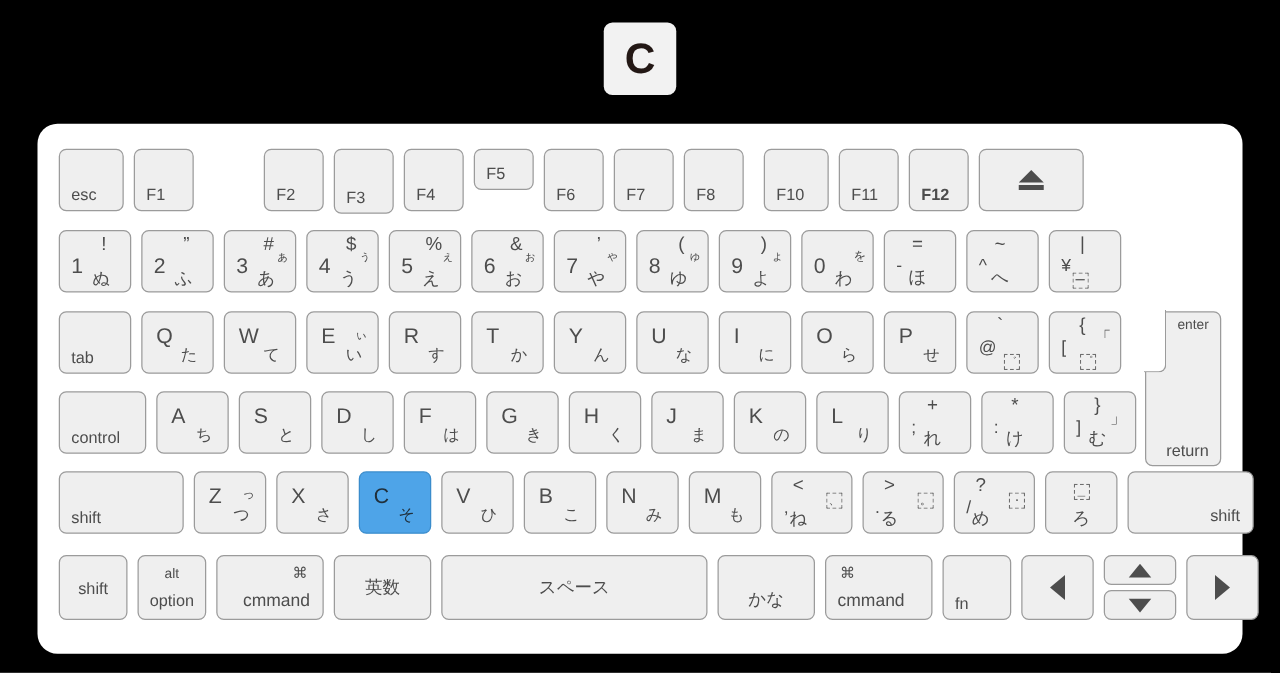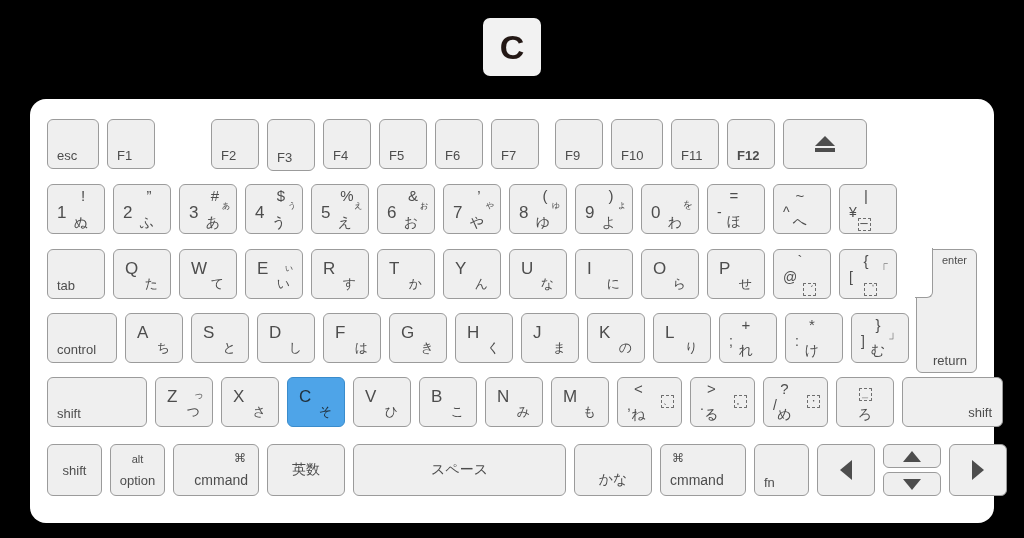--- a/index.html
+++ b/index.html
@@ -142,36 +142,36 @@
         </div>
         <div style="width: 8px; flex: 0 0 auto;"></div>
         <div class="key" style="width: 48px; height: 52px;">
           <span class="lbl-bl f13">F3</span>
         </div>
         <div style="width: 8px; flex: 0 0 auto;"></div>
         <div class="key" style="width: 48px; height: 50px;">
           <span class="lbl-bl f13">F4</span>
         </div>
         <div style="width: 8px; flex: 0 0 auto;"></div>
-        <div class="key" style="width: 48px; height: 50px;">
+        <div class="key" style="width: 48px; height: 33px;">
           <span class="lbl-bl f13">F5</span>
         </div>
         <div style="width: 8px; flex: 0 0 auto;"></div>
         <div class="key" style="width: 48px; height: 50px; text-align: center;">
           <span class="lbl-bl f13">F6</span>
         </div>
         <div style="width: 8px; flex: 0 0 auto;"></div>
         <div class="key" style="width: 48px; height: 50px;">
           <span class="lbl-bl f13">F7</span>
         </div>
         <div style="width: 8px; flex: 0 0 auto;"></div>
-        <div style="width: 8px; flex: 0 0 auto;"></div>
         <div class="key" style="width: 48px; height: 50px;">
-          <span class="lbl-bl f13">F9</span>
-        </div>
+          <span class="lbl-bl f13">F8</span>
+        </div>
+        <div style="width: 8px; flex: 0 0 auto;"></div>
         <div style="width: 8px; flex: 0 0 auto;"></div>
         <div class="key" style="width: 52px; height: 50px;">
           <span class="lbl-bl f13">F10</span>
         </div>
         <div style="width: 8px; flex: 0 0 auto;"></div>
         <div class="key" style="width: 48px; height: 50px;">
           <span class="lbl-bl f13">F11</span>
         </div>
         <div style="width: 8px; flex: 0 0 auto;"></div>
         <div class="key" style="width: 48px; height: 50px; font-weight: bold;">

